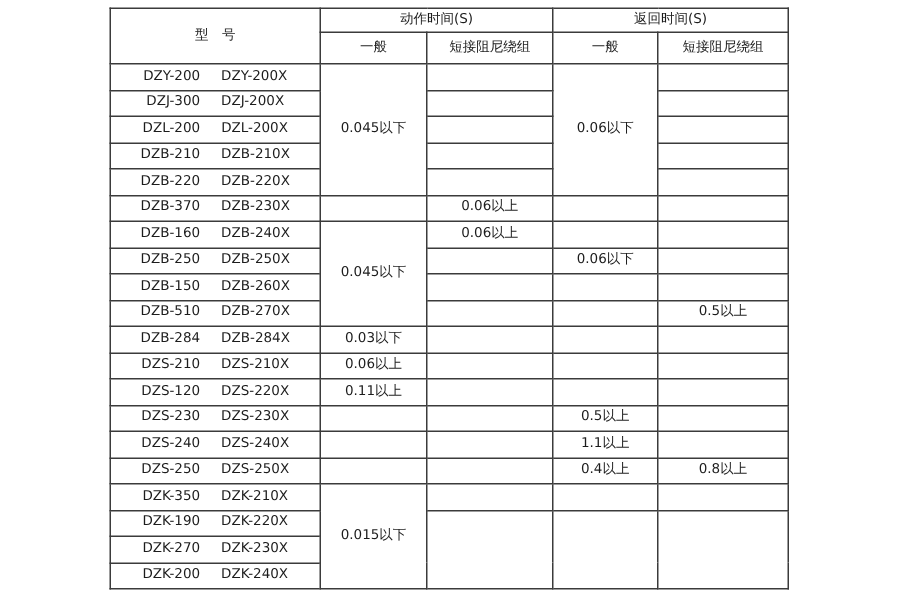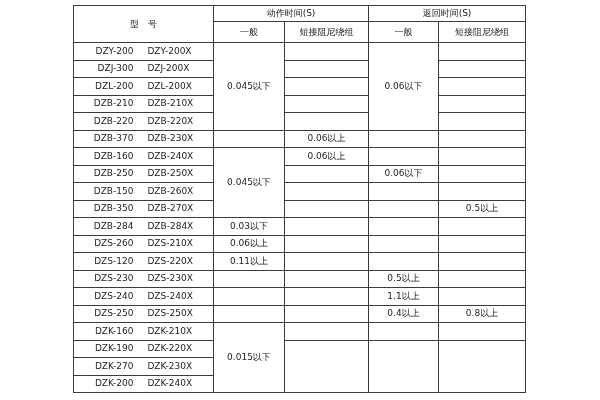--- a/index.html
+++ b/index.html
@@ -165,21 +165,21 @@
               <span>DZB-260X</span>
             </div>
           </td>
           <td></td>
           <td></td>
           <td></td>
         </tr>
         <tr>
           <td>
             <div class="model-wrap">
-              <span>DZB-350</span>
+              <span>DZB-510</span>
               <span>DZB-270X</span>
             </div>
           </td>
           <td></td>
           <td></td>
           <td>0.5以上</td>
         </tr>
         <tr>
           <td>
             <div class="model-wrap">
@@ -188,21 +188,21 @@
             </div>
           </td>
           <td>0.03以下</td>
           <td></td>
           <td></td>
           <td></td>
         </tr>
         <tr>
           <td>
             <div class="model-wrap">
-              <span>DZS-260</span>
+              <span>DZS-210</span>
               <span>DZS-210X</span>
             </div>
           </td>
           <td>0.06以上</td>
           <td></td>
           <td></td>
           <td></td>
         </tr>
         <tr>
           <td>
@@ -248,21 +248,21 @@
             </div>
           </td>
           <td></td>
           <td></td>
           <td>0.4以上</td>
           <td>0.8以上</td>
         </tr>
         <tr>
           <td>
             <div class="model-wrap">
-              <span>DZK-160</span>
+              <span>DZK-350</span>
               <span>DZK-210X</span>
             </div>
           </td>
           <td rowspan="4">0.015以下</td>
           <td></td>
           <td></td>
           <td></td>
         </tr>
         <tr>
           <td>

